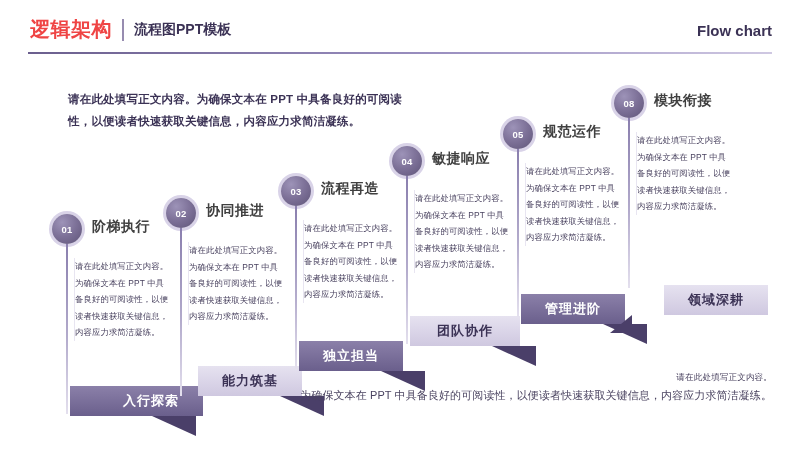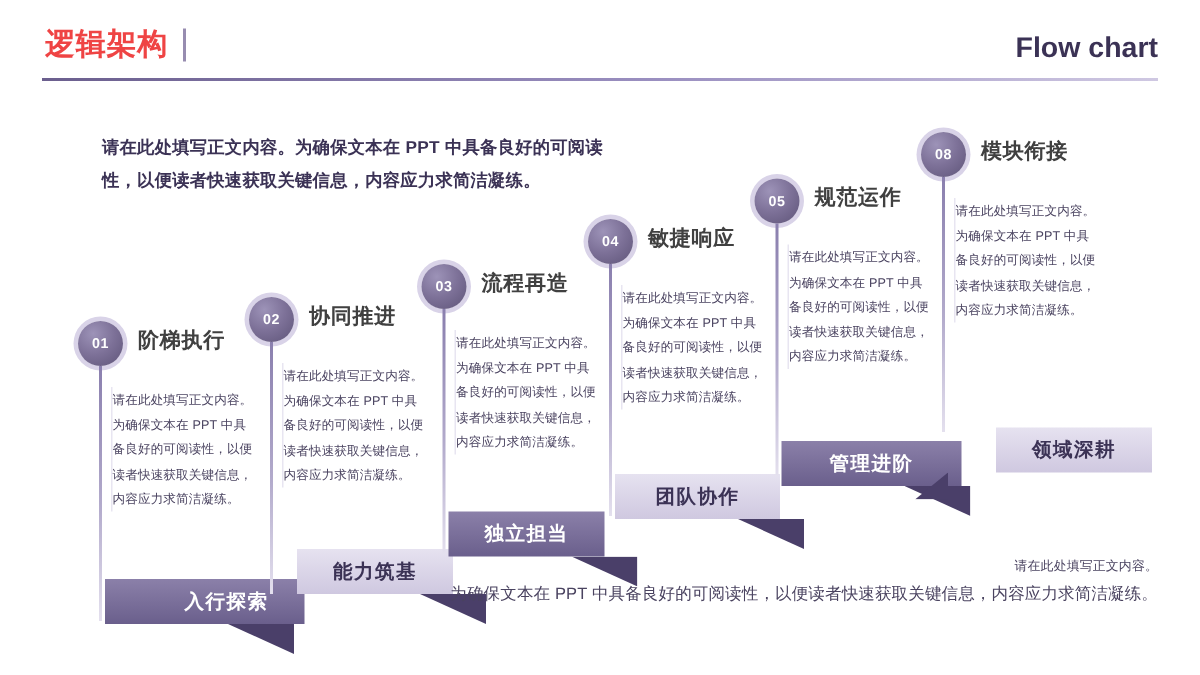--- a/index.html
+++ b/index.html
@@ -7,21 +7,21 @@
     width:800px;height:450px;overflow:hidden;background:#ffffff;
     font-family:"Liberation Sans","DejaVu Sans",sans-serif;
     position:relative;
   }
   
   .header{position:absolute;left:0;top:0;width:800px;height:56px;}
   .hdr-main{position:absolute;left:30px;top:16px;display:flex;align-items:center;gap:10px;}
   .hdr-title{font-size:20px;font-weight:bold;color:#ef4444;letter-spacing:.5px;}
   .hdr-div{width:2px;height:22px;background:#7d6f9c;opacity:.8;}
   .hdr-sub{font-size:14px;font-weight:bold;color:#3b3255;}
-  .hdr-right{position:absolute;right:28px;top:22px;font-size:19px;font-weight:bold;color:#3b3255;}
+  .hdr-right{position:absolute;right:28px;top:22px;font-size:15px;font-weight:bold;color:#3b3255;}
   .hdr-rule{position:absolute;left:28px;top:52px;width:744px;height:2px;
     background:linear-gradient(90deg,#6b5f8e,#9a8fc0 55%,#cfc8e2);}
 
   
   .intro{position:absolute;left:68px;top:88px;width:338px;
     font-size:11.5px;font-weight:bold;color:#3b3255;line-height:22px;letter-spacing:.2px;}
 
   
   .stage{position:absolute;}
   .node{position:relative;width:118px;}
@@ -55,20 +55,21 @@
   .note1{position:absolute;right:28px;top:372px;font-size:8.6px;color:#4a4360;letter-spacing:.1px;}
   .note2{position:absolute;right:28px;top:388px;font-size:11px;color:#4a4360;letter-spacing:.1px;}
 </style>
 </head>
 <body>
 
 <div class="header">
   <div class="hdr-main">
     <div class="hdr-title">逻辑架构</div>
     <div class="hdr-div"></div>
+    <div class="hdr-sub">流程图PPT模板</div>
   </div>
   <div class="hdr-right">Flow chart</div>
   <div class="hdr-rule"></div>
 </div>
 
 <div class="intro">请在此处填写正文内容。为确保文本在 PPT 中具备良好的可阅读性，以便读者快速获取关键信息，内容应力求简洁凝练。</div>
 
 <div id="stages">
     <div class="stage" style="left: 52px; top: 214px;">
       <div class="node">
@@ -147,21 +148,21 @@
         <div class="circle">
           <span>05</span>
         </div>
         <div class="ntitle">规范运作</div>
         <div class="stem" style="height: 168px;"></div>
         <div class="card">
           <p>请在此处填写正文内容。为确保文本在 PPT 中具备良好的可阅读性，以便读者快速获取关键信息，内容应力求简洁凝练。</p>
         </div>
       </div>
     </div>
-    <div class="ribbon" style="left: 521px; top: 294px; width: 104px; padding-left: 16px;">
+    <div class="ribbon" style="left: 521px; top: 294px; width: 104px;">
       <div class="bar" style="background: linear-gradient(rgb(139, 128, 169) 0%, rgb(106, 95, 140) 100%);">
         <span>管理进阶</span>
       </div>
       <div class="tail2" style="left: 82px; width: 44px; height: 20px; clip-path: polygon(0px 0px, 100% 0px, 100% 100%);"></div>
     </div>
     <div class="stage" style="left: 614px; top: 88px;">
       <div class="node">
         <div class="circle">
           <span>08</span>
         </div>

